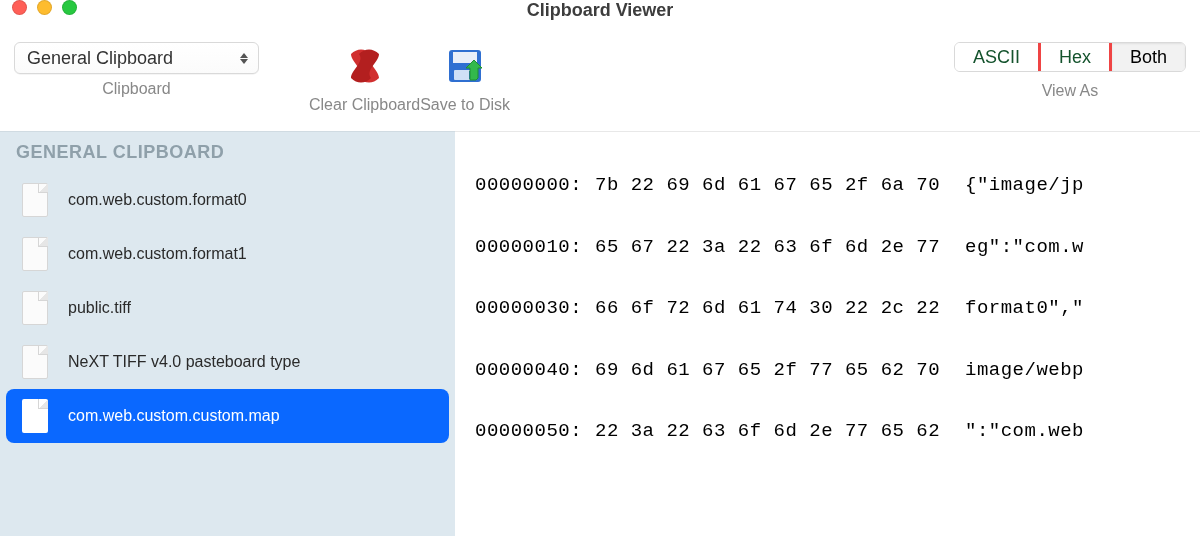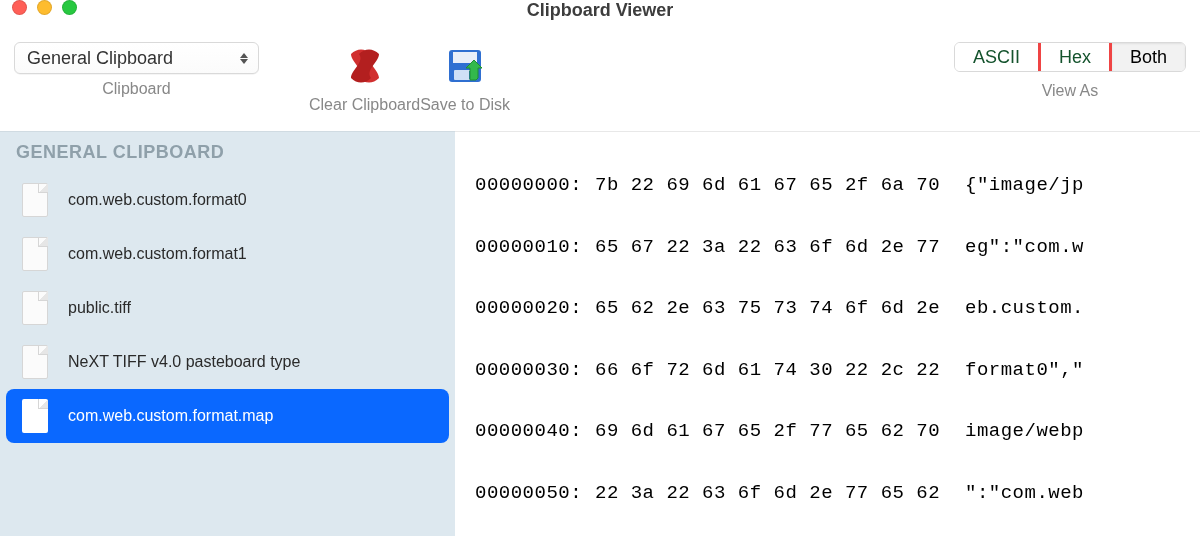--- a/index.html
+++ b/index.html
@@ -259,27 +259,26 @@
     <div class="item">
       <span class="file-icon"></span>
       <span>public.tiff</span>
     </div>
     <div class="item">
       <span class="file-icon"></span>
       <span>NeXT TIFF v4.0 pasteboard type</span>
     </div>
     <div class="item selected">
       <span class="file-icon"></span>
-      <span>com.web.custom.format.map</span>
+      <span>com.web.custom.custom.map</span>
     </div>
   </div>
 
   <div class="hexview">
     <div class="hex-row"><span class="hex-off">00000000:</span><span class="hex-bytes">7b 22 69 6d 61 67 65 2f 6a 70</span><span class="hex-ascii">{"image/jp</span></div>
     <div class="hex-row"><span class="hex-off">00000010:</span><span class="hex-bytes">65 67 22 3a 22 63 6f 6d 2e 77</span><span class="hex-ascii">eg":"com.w</span></div>
-    <div class="hex-row"><span class="hex-off">00000020:</span><span class="hex-bytes">65 62 2e 63 75 73 74 6f 6d 2e</span><span class="hex-ascii">eb.custom.</span></div>
     <div class="hex-row"><span class="hex-off">00000030:</span><span class="hex-bytes">66 6f 72 6d 61 74 30 22 2c 22</span><span class="hex-ascii">format0","</span></div>
     <div class="hex-row"><span class="hex-off">00000040:</span><span class="hex-bytes">69 6d 61 67 65 2f 77 65 62 70</span><span class="hex-ascii">image/webp</span></div>
     <div class="hex-row"><span class="hex-off">00000050:</span><span class="hex-bytes">22 3a 22 63 6f 6d 2e 77 65 62</span><span class="hex-ascii">":"com.web</span></div>
     
     
   </div>
 </div>
 
 </body></html>

